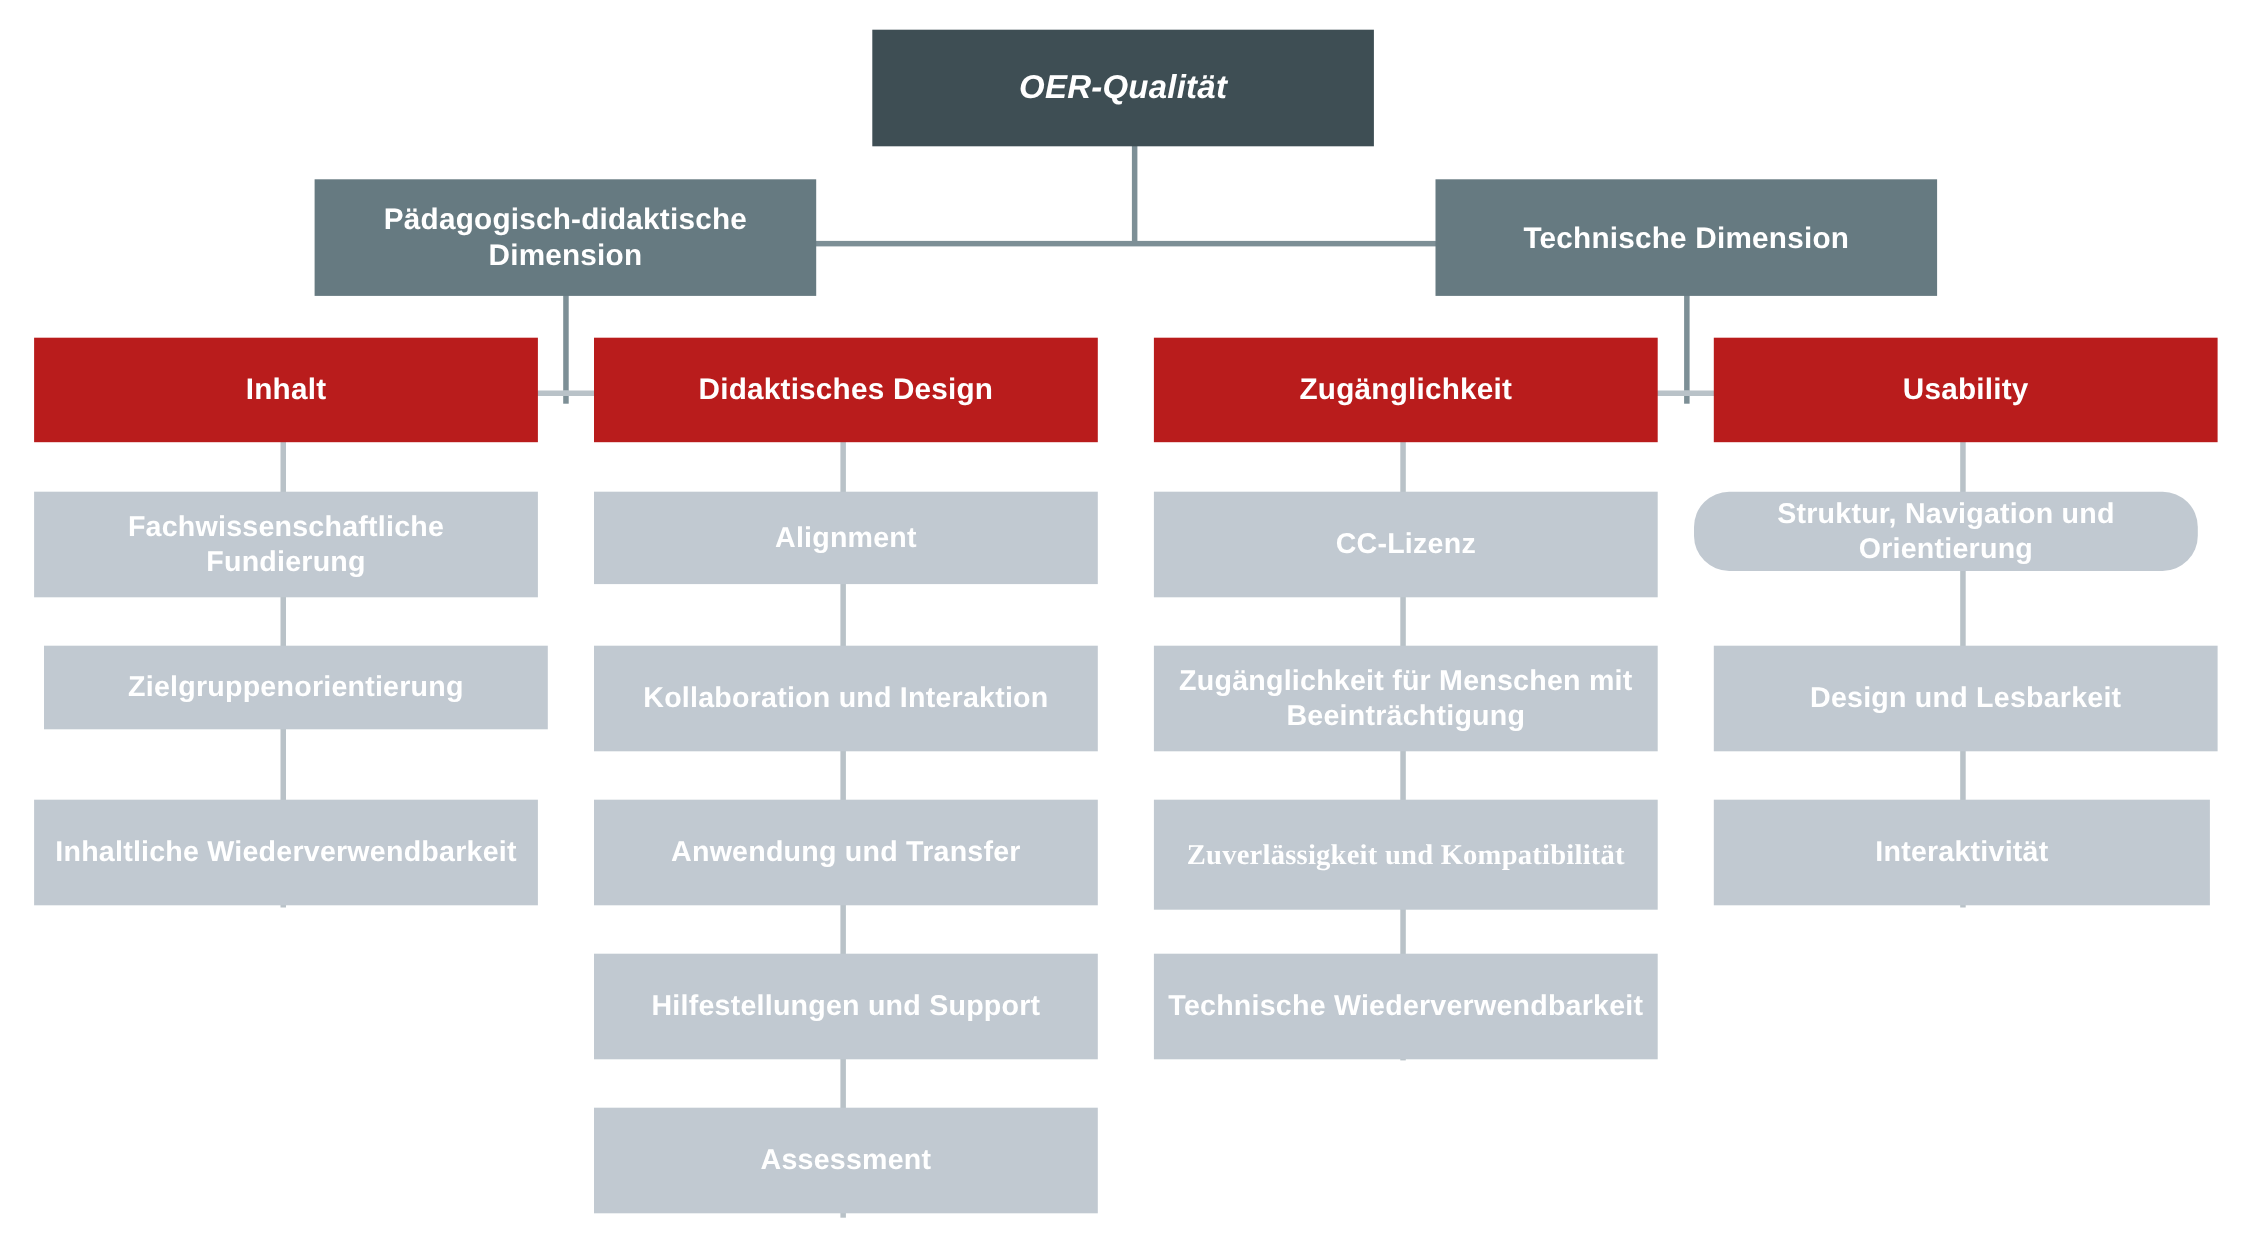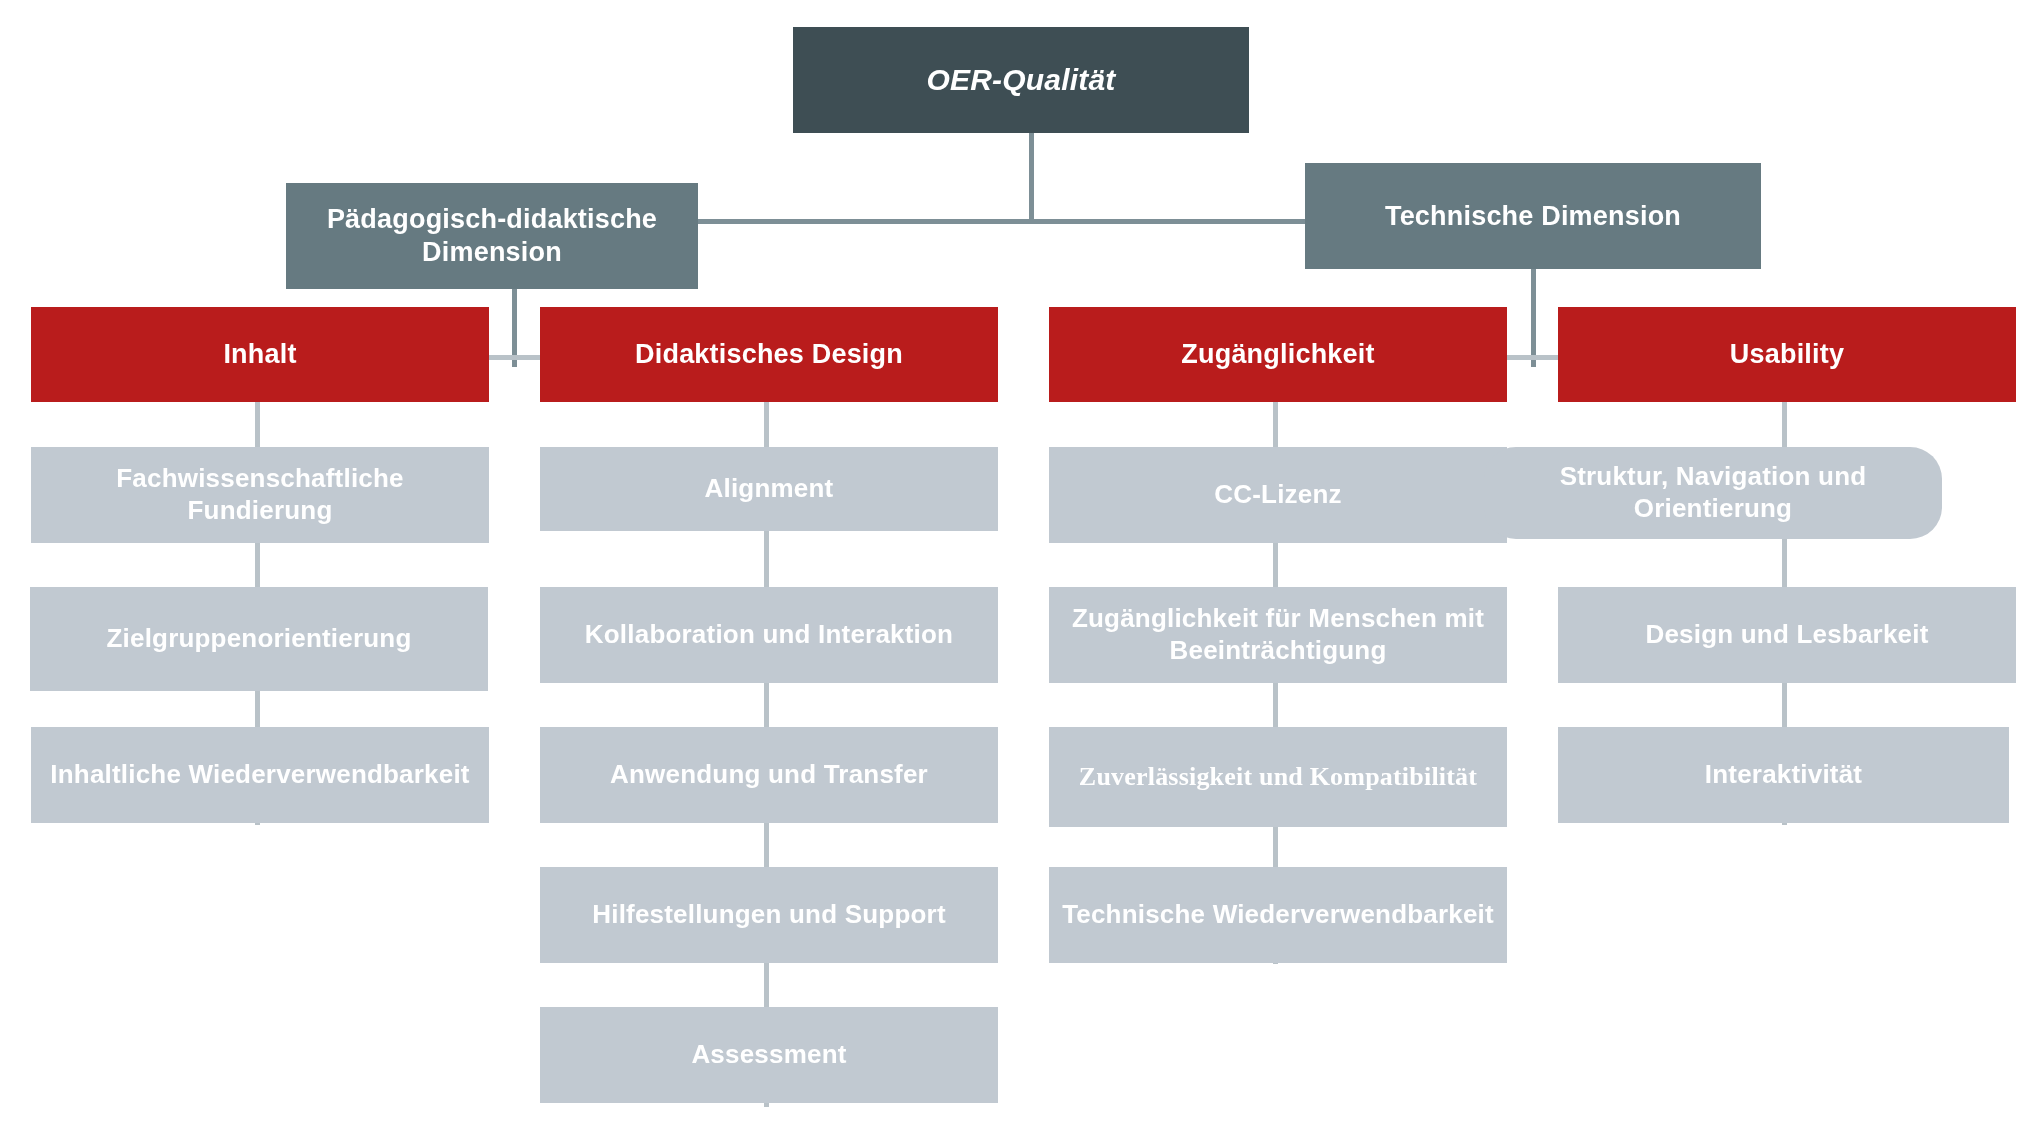--- a/index.html
+++ b/index.html
@@ -82,35 +82,35 @@
   <div class="conn" style="left:255px; top:400px; width:5px; height:425px;"></div>
 
   <div class="conn" style="left:764px; top:400px; width:5px; height:707px;"></div>
 
   <div class="conn" style="left:1273px; top:400px; width:5px; height:564px;"></div>
 
   <div class="conn" style="left:1782px; top:400px; width:5px; height:425px;"></div>
 
   <div class="node lvl-root" style="left:793px; top:27px; width:456px; height:106px;">OER-Qualität</div>
 
-  <div class="node lvl-dim" style="left:286px; top:163px; width:412px; height:106px;margin-top:20px;">Pädagogisch-didaktische Dimension</div>
+  <div class="node lvl-dim" style="left:286px; top:163px; width:456px; height:106px;">Pädagogisch-didaktische Dimension</div>
 
   <div class="node lvl-dim" style="left:1305px; top:163px; width:456px; height:106px;">Technische Dimension</div>
 
   <div class="node lvl-cat" style="left:31px; top:307px; width:458px; height:95px;">Inhalt</div>
 
   <div class="node lvl-cat" style="left:540px; top:307px; width:458px; height:95px;">Didaktisches Design</div>
 
   <div class="node lvl-cat" style="left:1049px; top:307px; width:458px; height:95px;">Zugänglichkeit</div>
 
   <div class="node lvl-cat" style="left:1558px; top:307px; width:458px; height:95px;">Usability</div>
 
   <div class="node lvl-leaf" style="left:31px; top:447px; width:458px; height:96px;">Fachwissenschaftliche Fundierung</div>
 
-  <div class="node lvl-leaf" style="left:30px; top:587px; width:458px; height:104px;">Zielgruppenorientierung</div>
+  <div class="node lvl-leaf" style="left:40px; top:587px; width:458px; height:76px;">Zielgruppenorientierung</div>
 
   <div class="node lvl-leaf" style="left:31px; top:727px; width:458px; height:96px;">Inhaltliche Wiederverwendbarkeit</div>
 
   <div class="node lvl-leaf" style="left:540px; top:447px; width:458px; height:84px;">Alignment</div>
 
   <div class="node lvl-leaf" style="left:540px; top:587px; width:458px; height:96px;">Kollaboration und Interaktion</div>
 
   <div class="node lvl-leaf" style="left:540px; top:727px; width:458px; height:96px;">Anwendung und Transfer</div>
 
   <div class="node lvl-leaf" style="left:540px; top:867px; width:458px; height:96px;">Hilfestellungen und Support</div>
@@ -118,19 +118,19 @@
   <div class="node lvl-leaf" style="left:1049px; top:447px; width:458px; height:96px;">CC-Lizenz</div>
 
   <div class="node lvl-leaf" style="left:540px; top:1007px; width:458px; height:96px;">Assessment</div>
 
   <div class="node lvl-leaf" style="left:1049px; top:587px; width:458px; height:96px;">Zugänglichkeit für Menschen mit Beeinträchtigung</div>
 
   <div class="node lvl-leaf" style="left:1049px; top:727px; width:458px; height:100px;font-family:Liberation Serif, serif;">Zuverlässigkeit und Kompatibilität</div>
 
   <div class="node lvl-leaf" style="left:1049px; top:867px; width:458px; height:96px;">Technische Wiederverwendbarkeit</div>
 
-  <div class="node lvl-leaf" style="left:1484px; top:447px; width:458px; height:92px;border-radius:32px;">Struktur, Navigation und Orientierung</div>
+  <div class="node lvl-leaf" style="left:1540px; top:447px; width:458px; height:72px;border-radius:32px;">Struktur, Navigation und Orientierung</div>
 
   <div class="node lvl-leaf" style="left:1558px; top:587px; width:458px; height:96px;">Design und Lesbarkeit</div>
 
   <div class="node lvl-leaf" style="left:1558px; top:727px; width:451px; height:96px;">Interaktivität</div>
 
 </div>
 
 </body></html>

